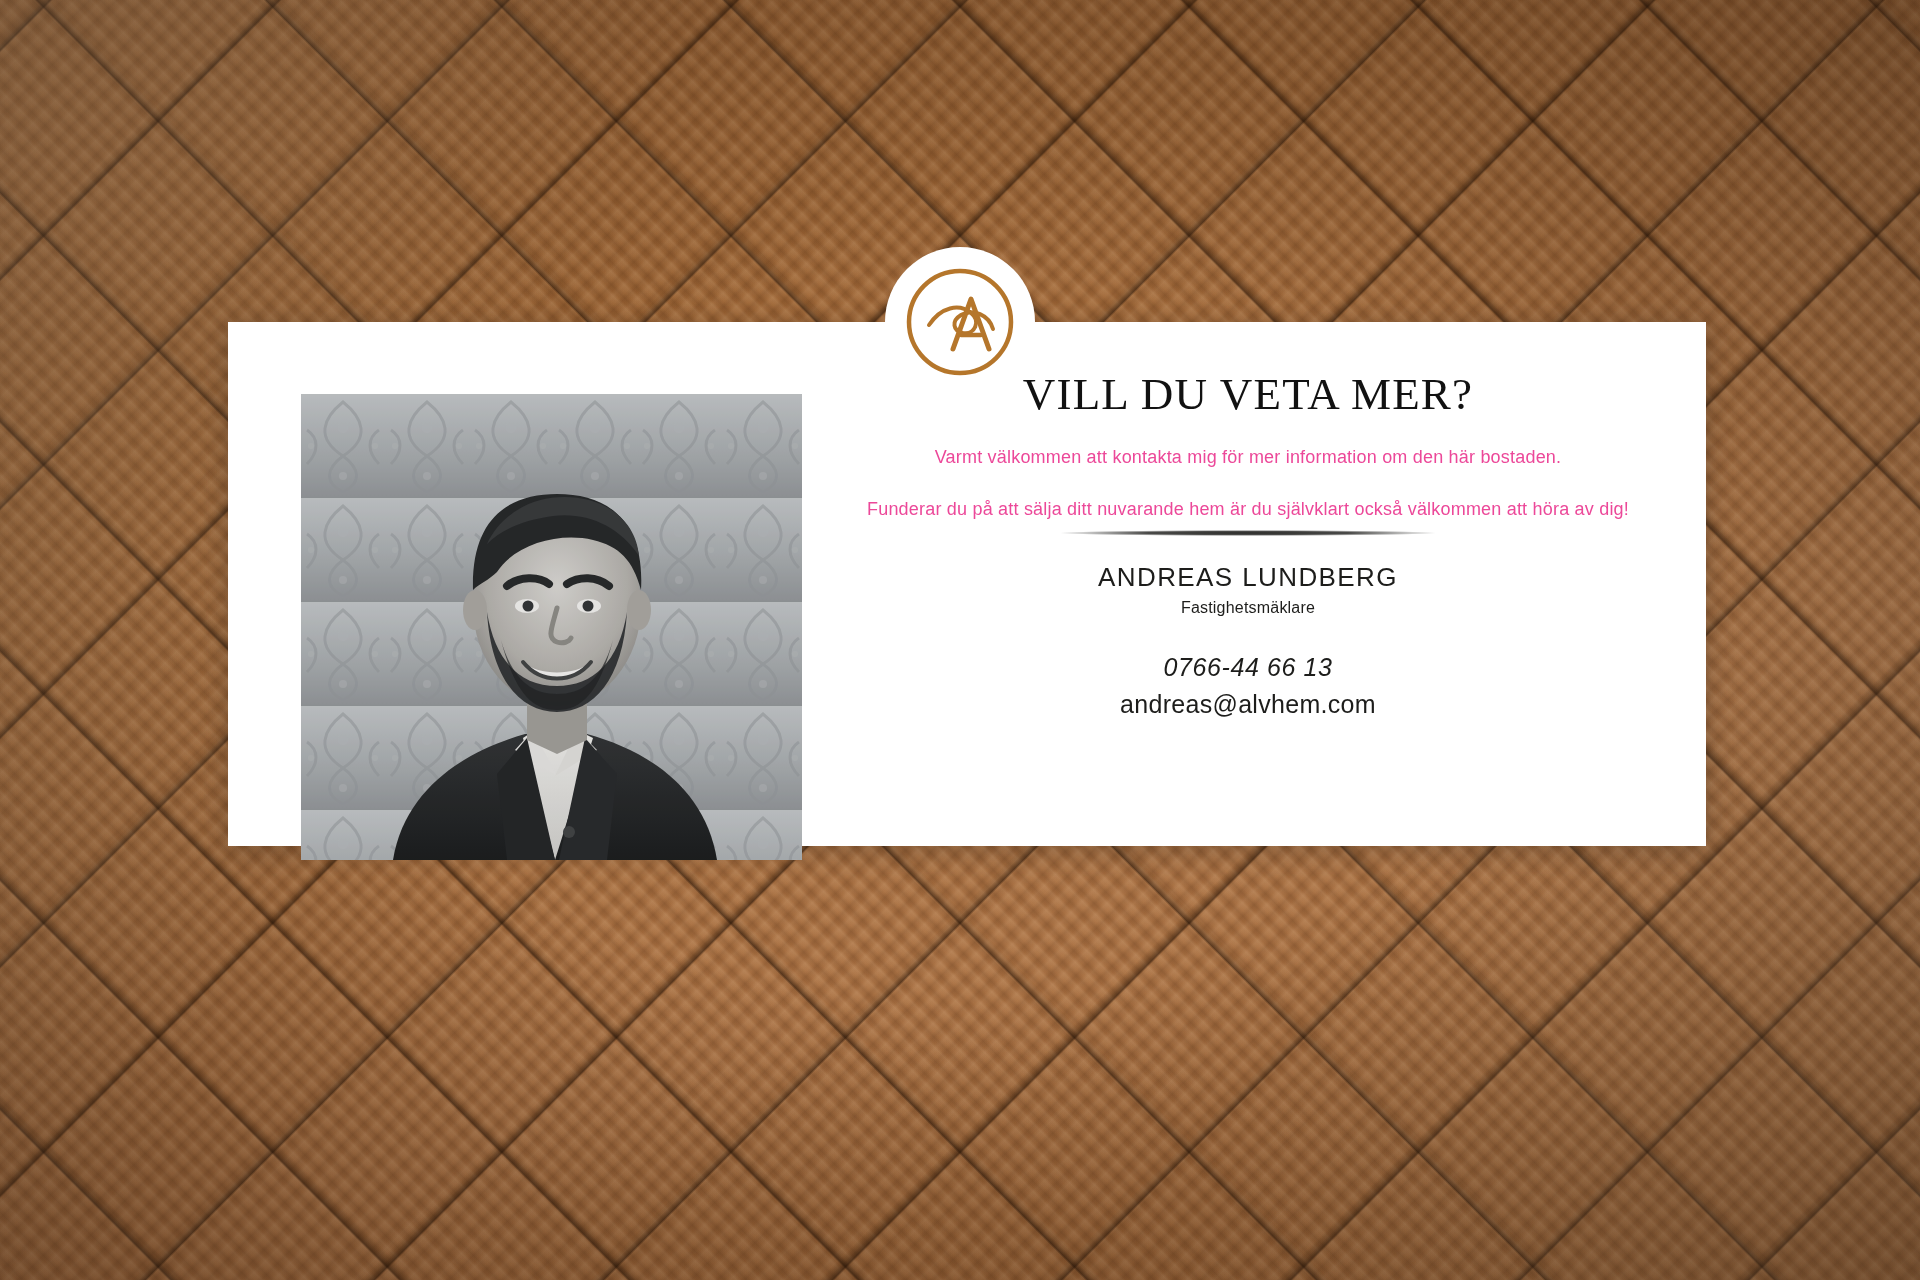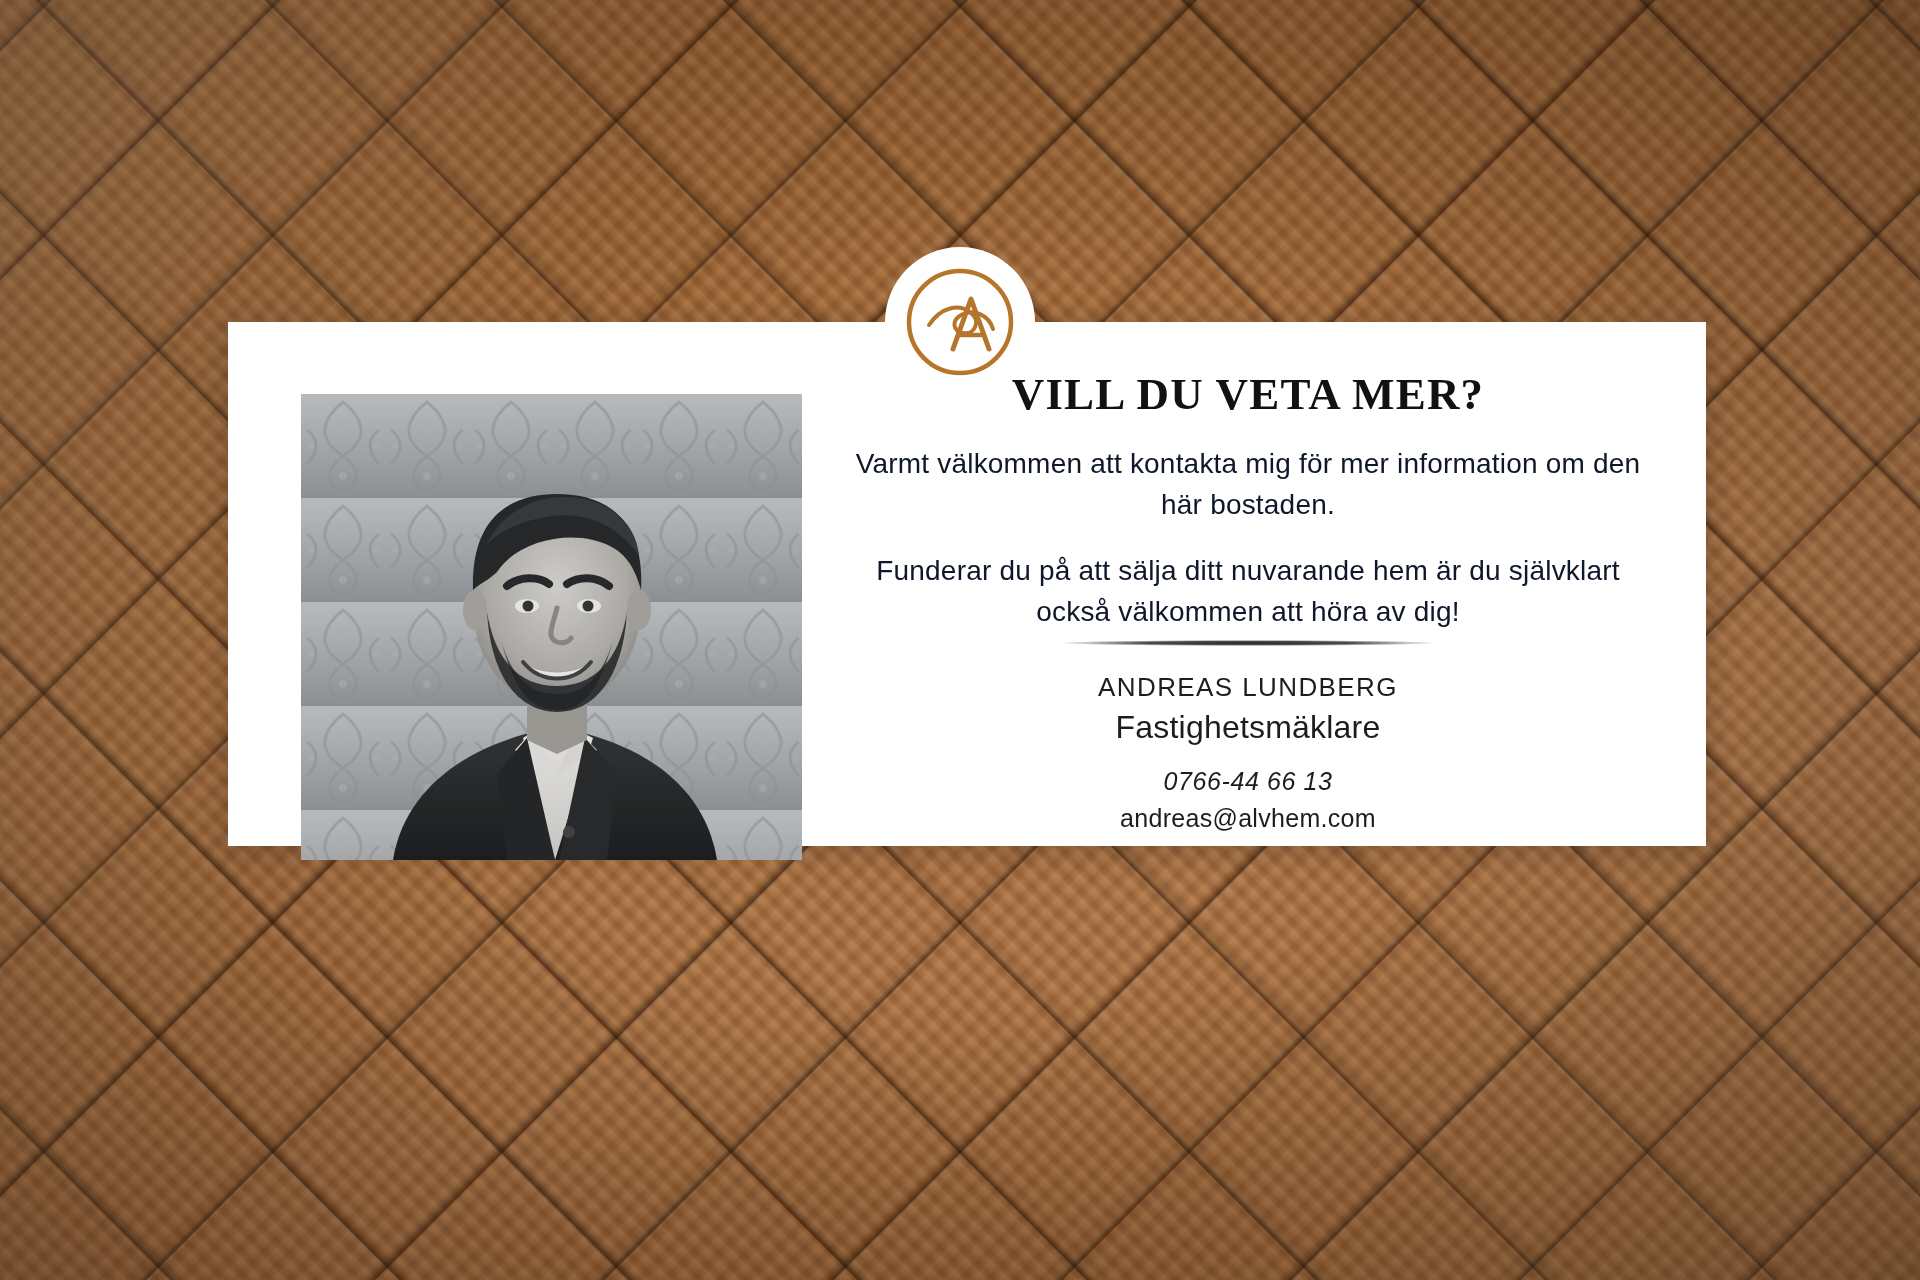--- a/index.html
+++ b/index.html
@@ -116,29 +116,29 @@
     left: 620px;
     top: 46px;
     width: 800px;
     text-align: center;
     color: #1d1d1b;
   }
   .headline {
     font-family: "Liberation Serif", serif;
     font-size: 45px;
     letter-spacing: 1.2px;
-    font-weight: 700;
+    font-weight: 400;
     margin: 0 0 24px 0;
     color: #111;
   }
   .para {
-    font-size: 28px;
+    font-size: 18px;
     line-height: 1.45;
     margin: 0 0 26px 0;
-    color: #0f172a;
+    color: #ec4899;
     letter-spacing: 0.2px;
   }
   .para.second { margin-bottom: 8px; }
 
   .rule-wrap {
     display: flex;
     justify-content: center;
     margin: 4px 0 26px 0;
   }
   .rule {
@@ -148,22 +148,22 @@
       radial-gradient(ellipse 190px 3px at 50% 50%, #2a2a28 0%, rgba(42,42,40,0.85) 55%, rgba(42,42,40,0) 100%);
   }
 
   .agent-name {
     font-size: 26px;
     font-weight: normal;
     letter-spacing: 1.4px;
     margin: 0 0 6px 0;
   }
   .agent-title {
-    font-size: 32px;
-    margin: 0 0 21px 0;
+    font-size: 16px;
+    margin: 0 0 36px 0;
     letter-spacing: 0.2px;
   }
   .agent-phone {
     font-size: 25px;
     margin: 16px 0 8px 0;
     letter-spacing: 0.6px;
     font-style: italic;
   }
   .agent-email {
     font-size: 25px;

